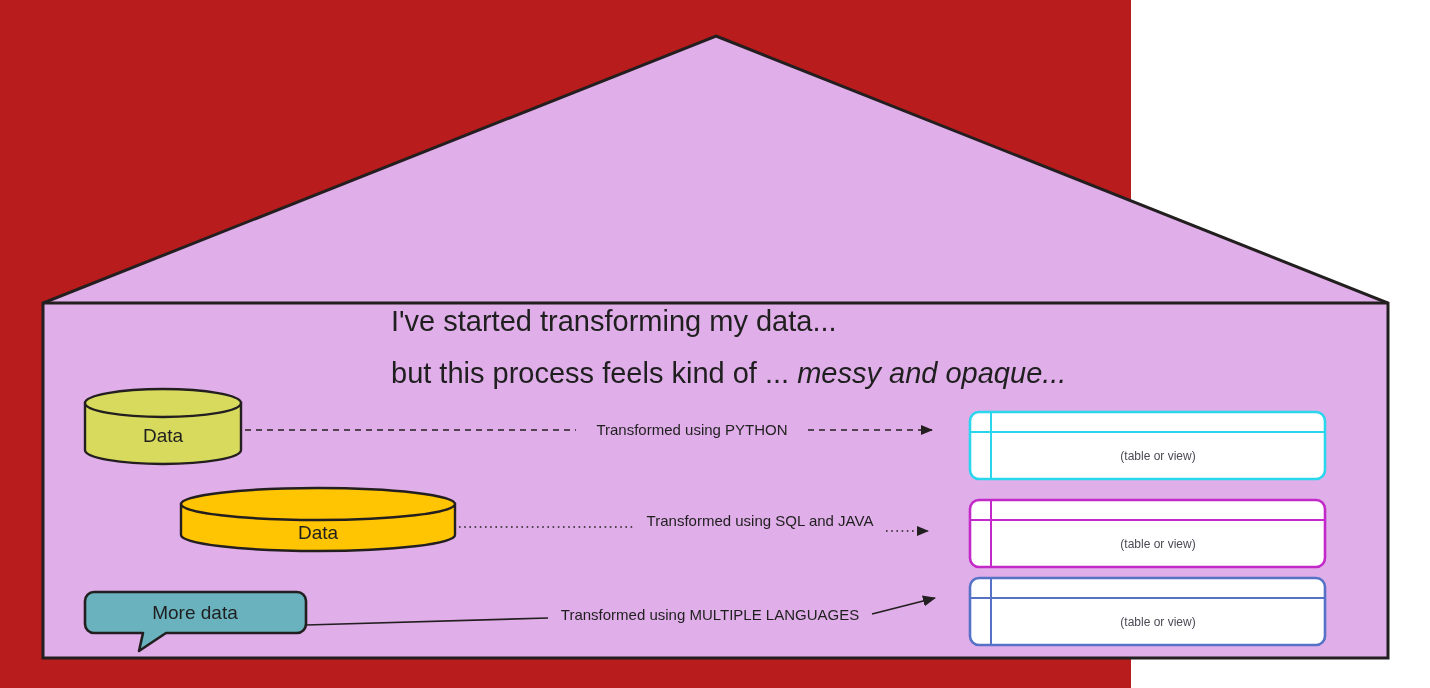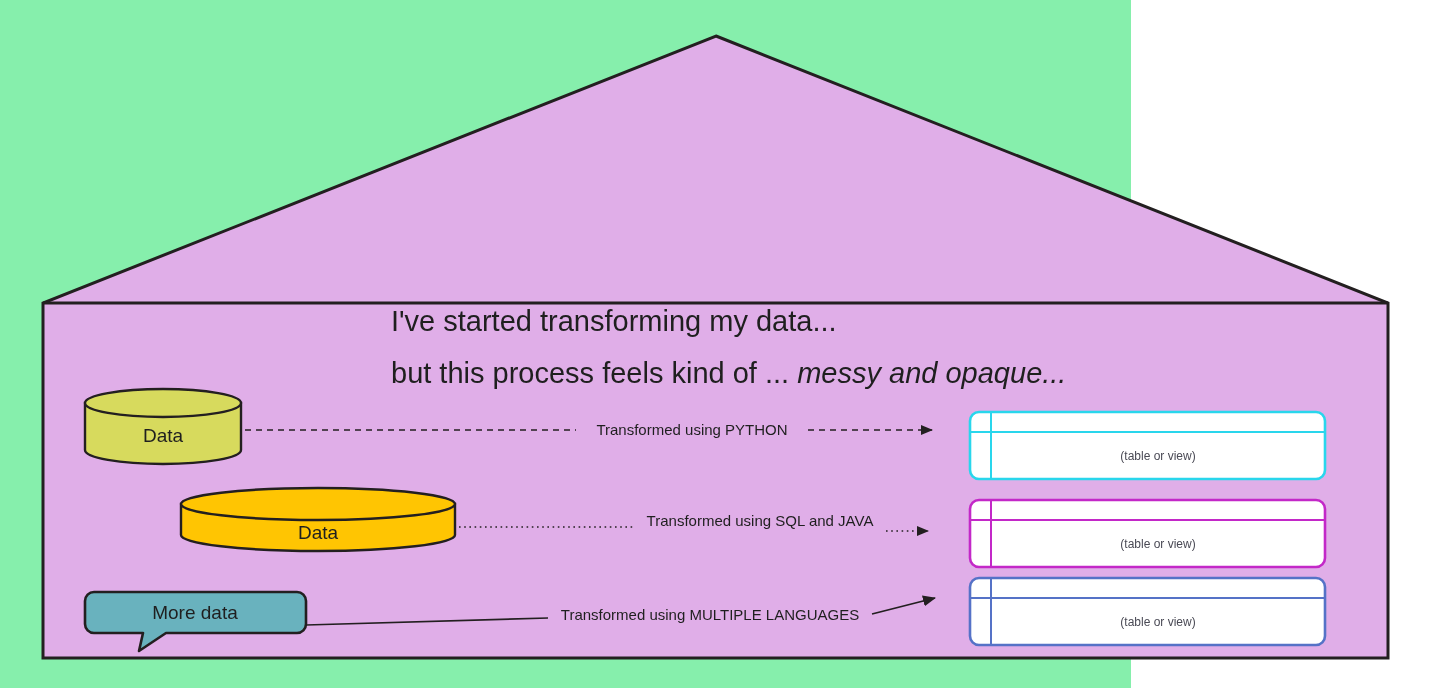--- a/index.html
+++ b/index.html
@@ -10,21 +10,21 @@
   body {
     width: 1430px;
     height: 688px;
     font-family: "Liberation Sans", sans-serif;
     overflow: hidden;
   }
   #canvas {
     position: relative;
     width: 1131px;
     height: 688px;
-    background: #86efac;
+    background: #b91c1c;
   }
   svg.layer {
     position: absolute;
     top: 0;
     left: 0;
     width: 1430px;
     height: 688px;
   }
   .shape-label {
     font-family: "Liberation Sans", sans-serif;

